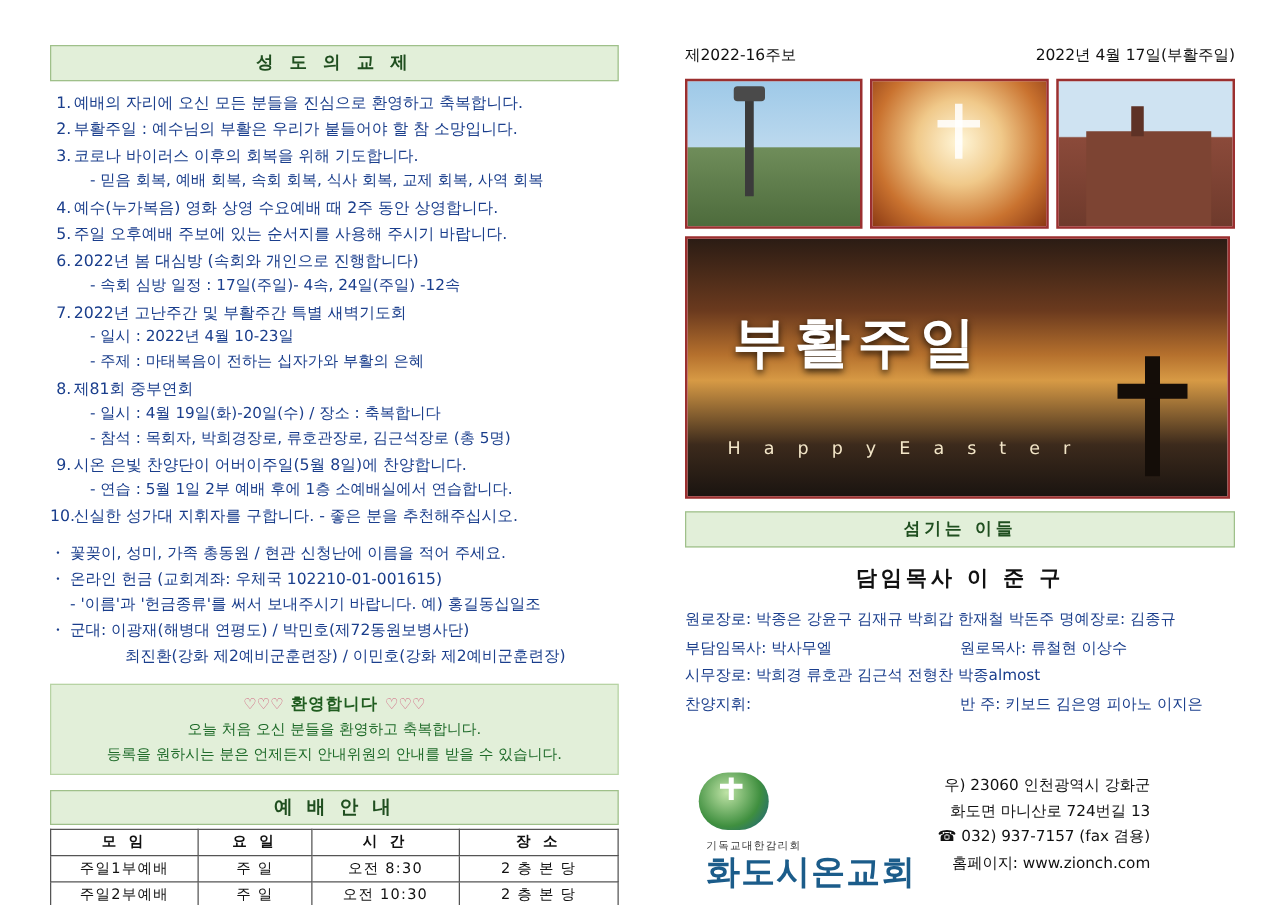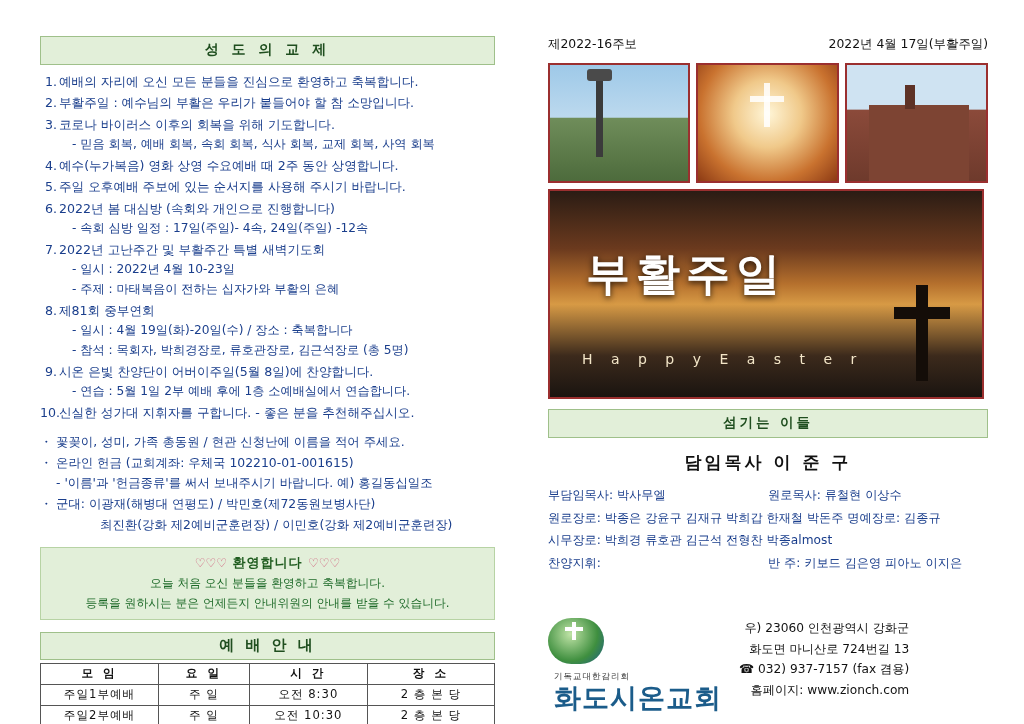--- a/index.html
+++ b/index.html
@@ -131,21 +131,21 @@
     text-align:center;font-size:17px;font-weight:bold;color:#111;letter-spacing:3px;
     margin:13px 0 10px;
   }
   .staff{font-size:12.2px;color:#1a3e8c;line-height:1.85;}
   .staff .row{display:flex;}
   .staff .row .a{width:50%;}
   .staff .row .b{width:50%;}
   .staff .one{display:block;}
 
   .logo-area{position:absolute;left:548px;top:618px;width:440px;display:flex;}
-  .logo{width:185px;}
+  .logo{width:185px;margin-left:11px;}
   .logo-mark{
     width:56px;height:46px;border-radius:50%/60%;
     background:radial-gradient(circle at 40% 35%,#bfe3a6,#3f8f3f 60%,#1b5c8a 100%);
     display:inline-block;vertical-align:middle;position:relative;
   }
   .logo-mark:after{content:"";position:absolute;left:24px;top:4px;width:4px;height:18px;background:#fff;}
   .logo-mark:before{content:"";position:absolute;left:17px;top:9px;width:18px;height:4px;background:#fff;}
   .logo-txt{display:inline-block;vertical-align:middle;margin-left:6px;}
   .logo-small{font-size:8.5px;color:#333;letter-spacing:1px;}
   .logo-name{font-size:27px;font-weight:bold;color:#1b5c8a;letter-spacing:1px;line-height:1.1;}
@@ -239,25 +239,25 @@
         <span class="big-t1">부활주일</span>
         <span class="big-t2">H a p p y   E a s t e r</span>
         <span class="big-cross"></span>
       </div>
     </div>
 
     <div class="serve-head">섬기는 이들</div>
     <div class="pastor">담임목사 이 준 구</div>
     <div class="staff" id="staff">
         <div class="row">
+          <div class="one">원로장로: 박종은 강윤구 김재규 박희갑 한재철 박돈주   명예장로: 김종규</div>
+        </div>
+        <div class="row">
           <div class="a">부담임목사: 박사무엘</div>
           <div class="b">원로목사: 류철현 이상수</div>
-        </div>
-        <div class="row">
-          <div class="one">원로장로: 박종은 강윤구 김재규 박희갑 한재철 박돈주   명예장로: 김종규</div>
         </div>
         <div class="row">
           <div class="one">시무장로: 박희경 류호관 김근석 전형찬 박종almost</div>
         </div>
         <div class="row">
           <div class="a">찬양지휘:</div>
           <div class="b">반   주: 키보드 김은영  피아노 이지은</div>
         </div>
       </div>
   </div>

